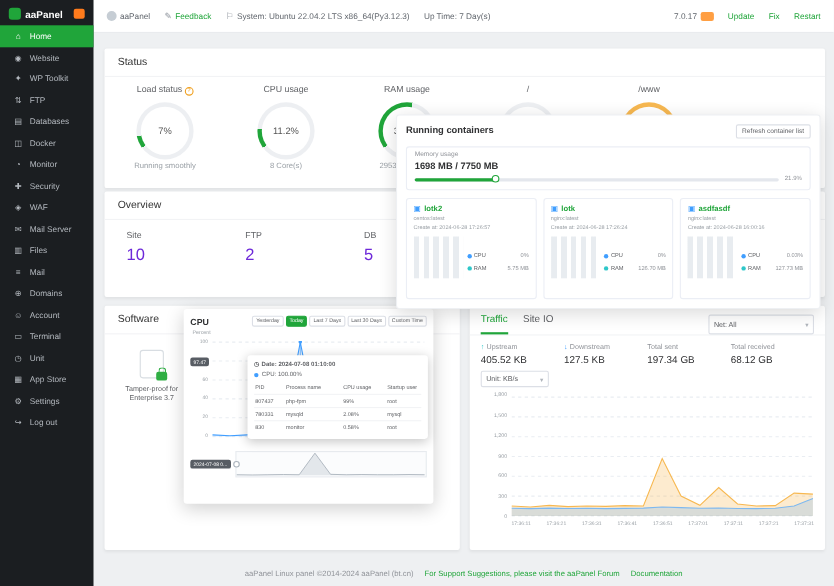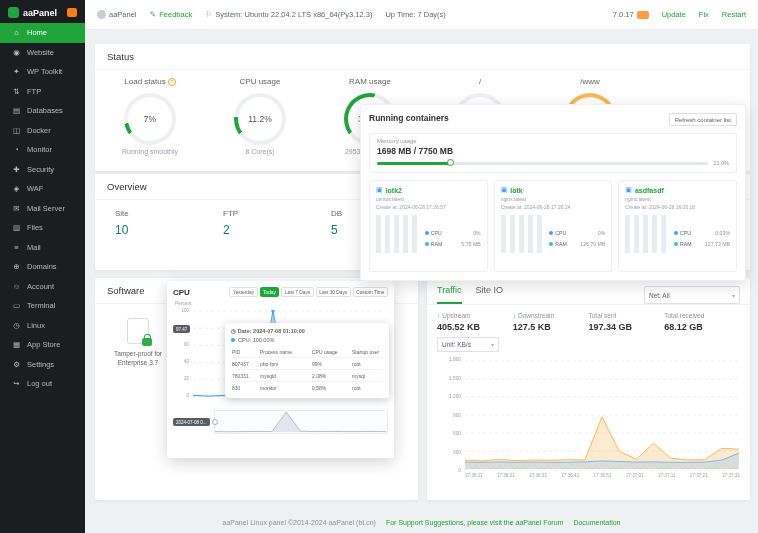--- a/index.html
+++ b/index.html
@@ -41,21 +41,21 @@
 .help-dot{display:inline-block;width:8px;height:8px;border:1px solid #f0a020;color:#f0a020;border-radius:50%;font-size:5.5px;line-height:7px;margin-left:2px;cursor:pointer}
 .ring{width:52px;height:52px;border-radius:50%;margin:3px auto 0;position:relative;display:flex;align-items:center;justify-content:center}
 .ring::before{content:"";position:absolute;inset:4px;background:#fff;border-radius:50%}
 .ring-val{position:relative;font-size:8.5px;color:#555}
 .gauge-desc{font-size:7px;color:#9aa0a6;margin-top:3px}
 
 
 .ov-items{display:flex;padding-top:9px}
 .ov-item{width:108px;padding-left:20px}
 .ov-label{font-size:8px;color:#606266}
-.ov-value{font-size:12px;color:#0f766e;margin-top:5px;cursor:pointer}
+.ov-value{font-size:15px;color:#6d28d9;margin-top:5px;cursor:pointer}
 
 
 .app-item{width:74px;text-align:center;padding-top:14px;margin-left:6px;cursor:pointer}
 .app-ic{width:22px;height:26px;border:1px solid #d8dde2;border-radius:3px;margin:0 auto;position:relative;background:#fff}
 .app-lock{position:absolute;right:-4px;bottom:-3px;width:10px;height:8px;background:#2fae43;border-radius:2px}
 .app-lock::before{content:"";position:absolute;left:2px;top:-4px;width:5px;height:5px;border:1px solid #2fae43;border-bottom:none;border-radius:3px 3px 0 0}
 .app-name{font-size:6.5px;color:#606266;margin-top:6px;line-height:1.35}
 
 
 .tabs-row{height:27px;display:flex;align-items:flex-end;padding:0 10px;border-bottom:1px solid #f2f3f5}
@@ -64,21 +64,21 @@
 .select{display:flex;align-items:center;justify-content:space-between;border:1px solid #dcdfe6;border-radius:2px;font-size:6.5px;color:#606266;padding:0 4px;cursor:pointer;background:#fff}
 .net-select{margin-left:auto;width:96px;height:18px}
 .unit-select{width:62px;height:15px;margin:3px 0 0 10px}
 .caret{color:#b0b5bc;font-size:6px}
 .stats{display:flex;padding:7px 10px 2px}
 .stat{width:79px}
 .stat-label{font-size:6.5px;color:#909399;display:flex;align-items:center;gap:2px}
 .arrow{font-size:6.5px}
 .arrow.up{color:#2ec7c9}
 .arrow.down{color:#409eff}
-.stat-value{font-size:9px;font-weight:bold;color:#303133;margin-top:3px}
+.stat-value{font-size:9px;font-weight:normal;color:#303133;margin-top:3px}
 .chart-area{position:absolute;left:10px;right:10px;top:82px;height:130px}
 .yticks{position:absolute;left:0;top:-3px;width:24px;height:116px;display:flex;flex-direction:column;justify-content:space-between;align-items:flex-end;font-size:4.8px;color:#9aa0a6}
 .plot{position:absolute;left:28px;right:0;top:0;height:110px}
 .xlabels{position:absolute;left:28px;right:0;top:113px;display:flex;justify-content:space-between;font-size:4.6px;color:#9aa0a6}
 
 
 .ctn-popup{position:absolute;left:360px;top:104px;width:386px;height:177px;background:#fff;border:1px solid #eef0f3;border-radius:3px;box-shadow:0 4px 16px rgba(0,0,0,.14);z-index:9;padding:8px}
 .ctn-popup-head{display:flex;}
 .ctn-title{font-size:8.5px;font-weight:bold;color:#303133}
 .refresh-btn{margin-left:auto;border:1px solid #dcdfe6;border-radius:2px;font-size:6px;color:#606266;padding:2.5px 5px;cursor:pointer;background:#fff}
@@ -202,21 +202,21 @@
       <div class="nav-item">
         <span class="nav-icon">☺</span>
         <span class="nav-label">Account</span>
       </div>
       <div class="nav-item">
         <span class="nav-icon">▭</span>
         <span class="nav-label">Terminal</span>
       </div>
       <div class="nav-item">
         <span class="nav-icon">◷</span>
-        <span class="nav-label">Linux</span>
+        <span class="nav-label">Unit</span>
       </div>
       <div class="nav-item">
         <span class="nav-icon">▦</span>
         <span class="nav-label">App Store</span>
       </div>
       <div class="nav-item">
         <span class="nav-icon">⚙</span>
         <span class="nav-label">Settings</span>
       </div>
       <div class="nav-item">

